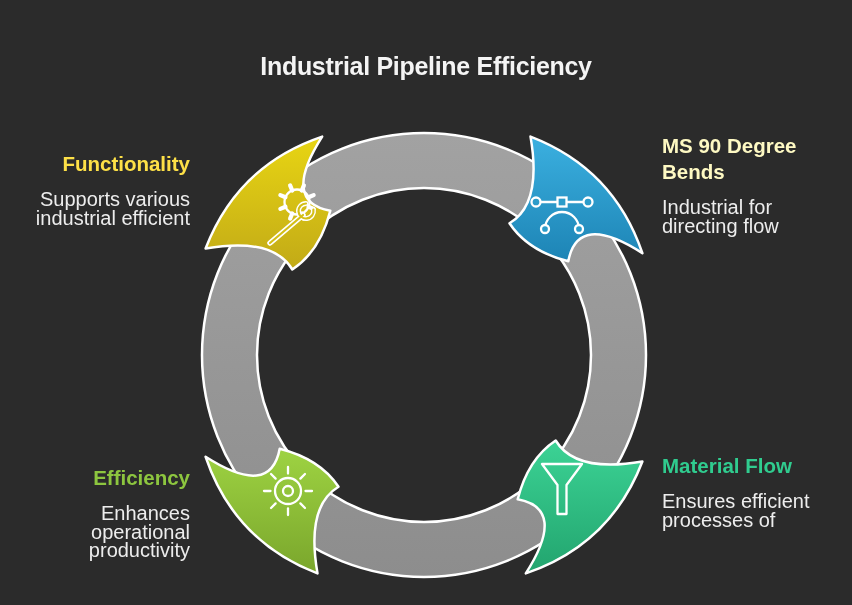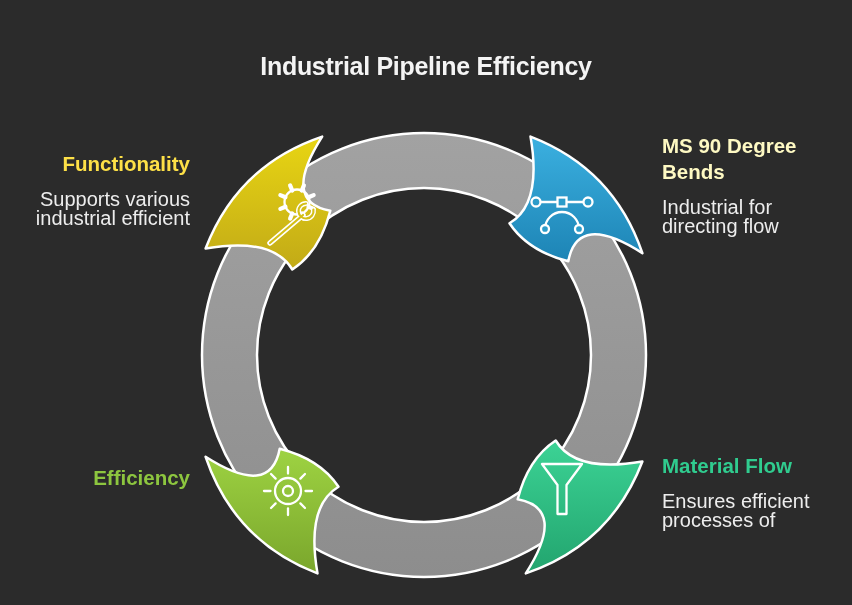--- a/index.html
+++ b/index.html
@@ -132,15 +132,20 @@
   <div class="label lbl-material align-left">
     <div class="heading" style="color: rgb(48, 204, 143);">Material Flow</div>
     <div class="desc" style="color: rgb(237, 237, 237);">
       <div>Ensures efficient</div>
       <div>processes of</div>
     </div>
   </div>
 
   <div class="label lbl-efficiency align-right">
     <div class="heading" style="color: rgb(141, 198, 63);">Efficiency</div>
+    <div class="desc" style="color: rgb(237, 237, 237);">
+      <div>Enhances</div>
+      <div>operational</div>
+      <div>productivity</div>
+    </div>
   </div>
 
 </div>
 
 </body></html>

